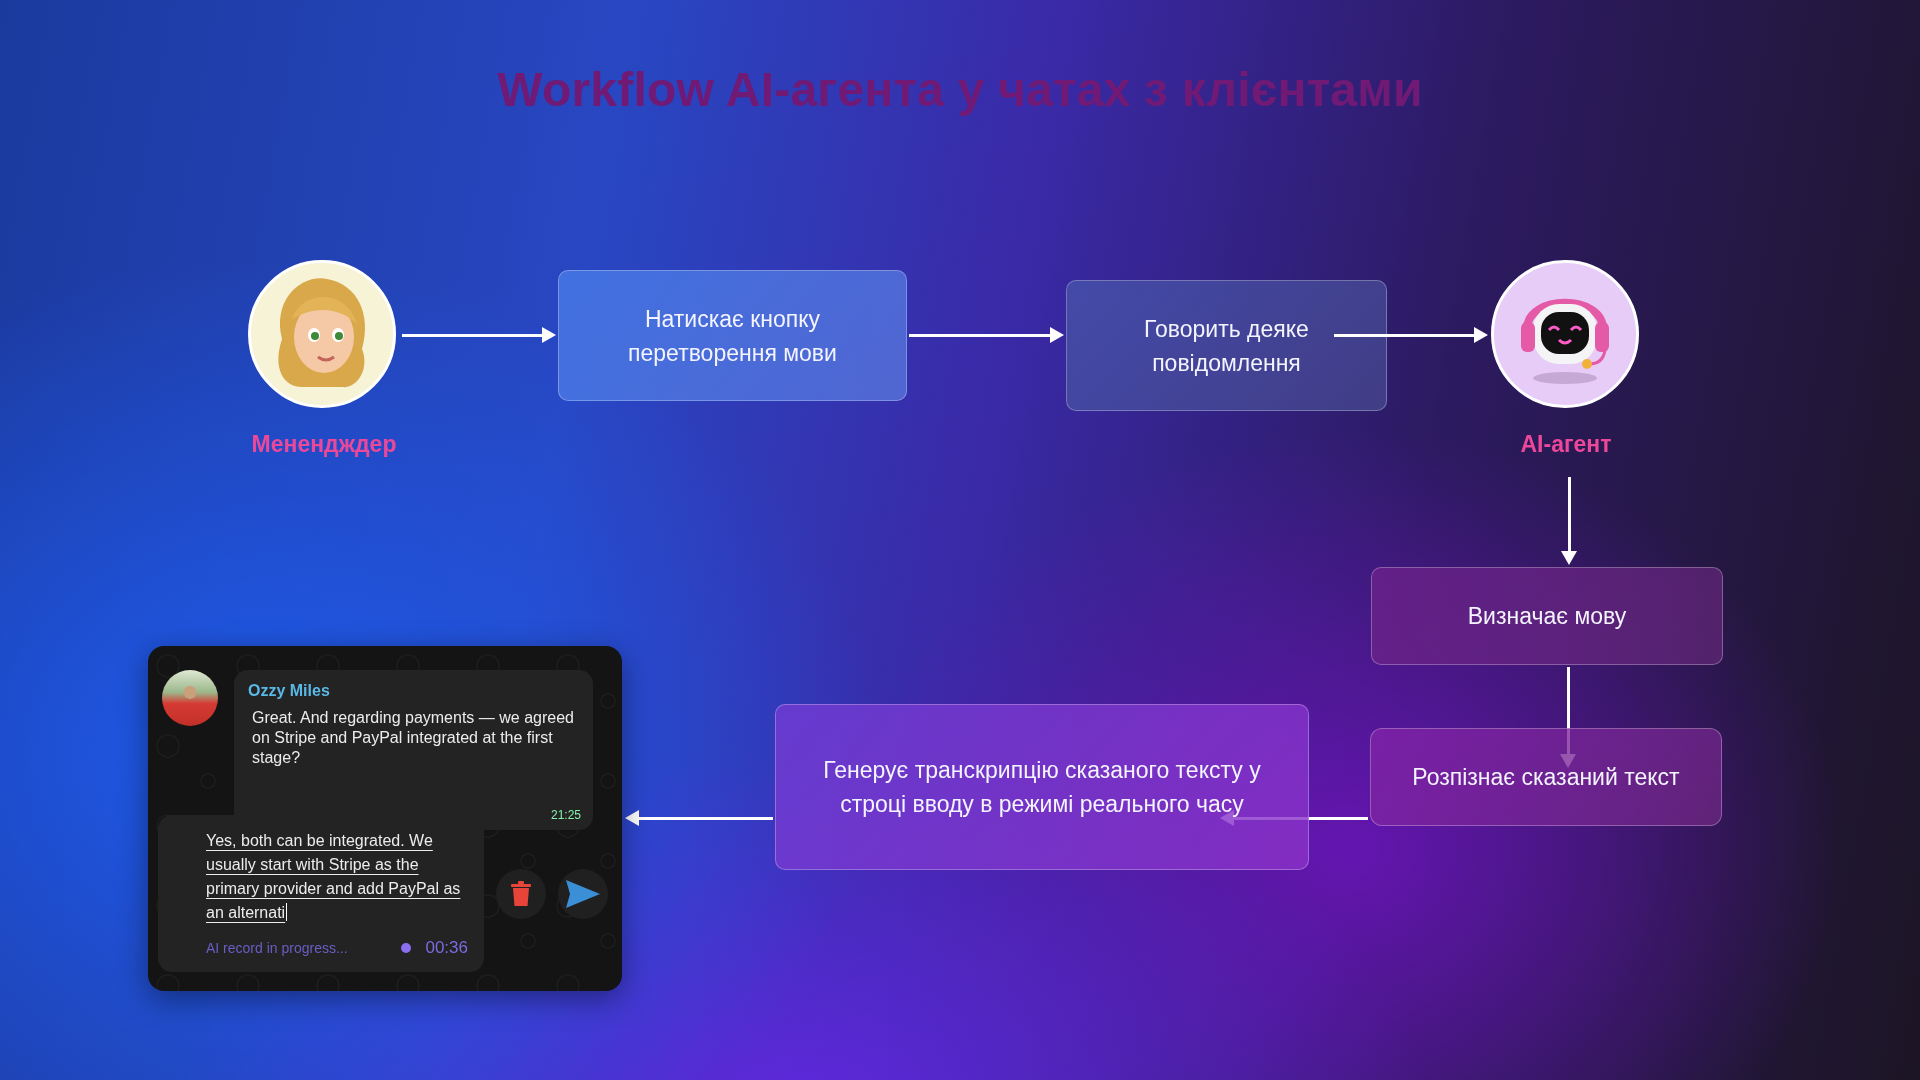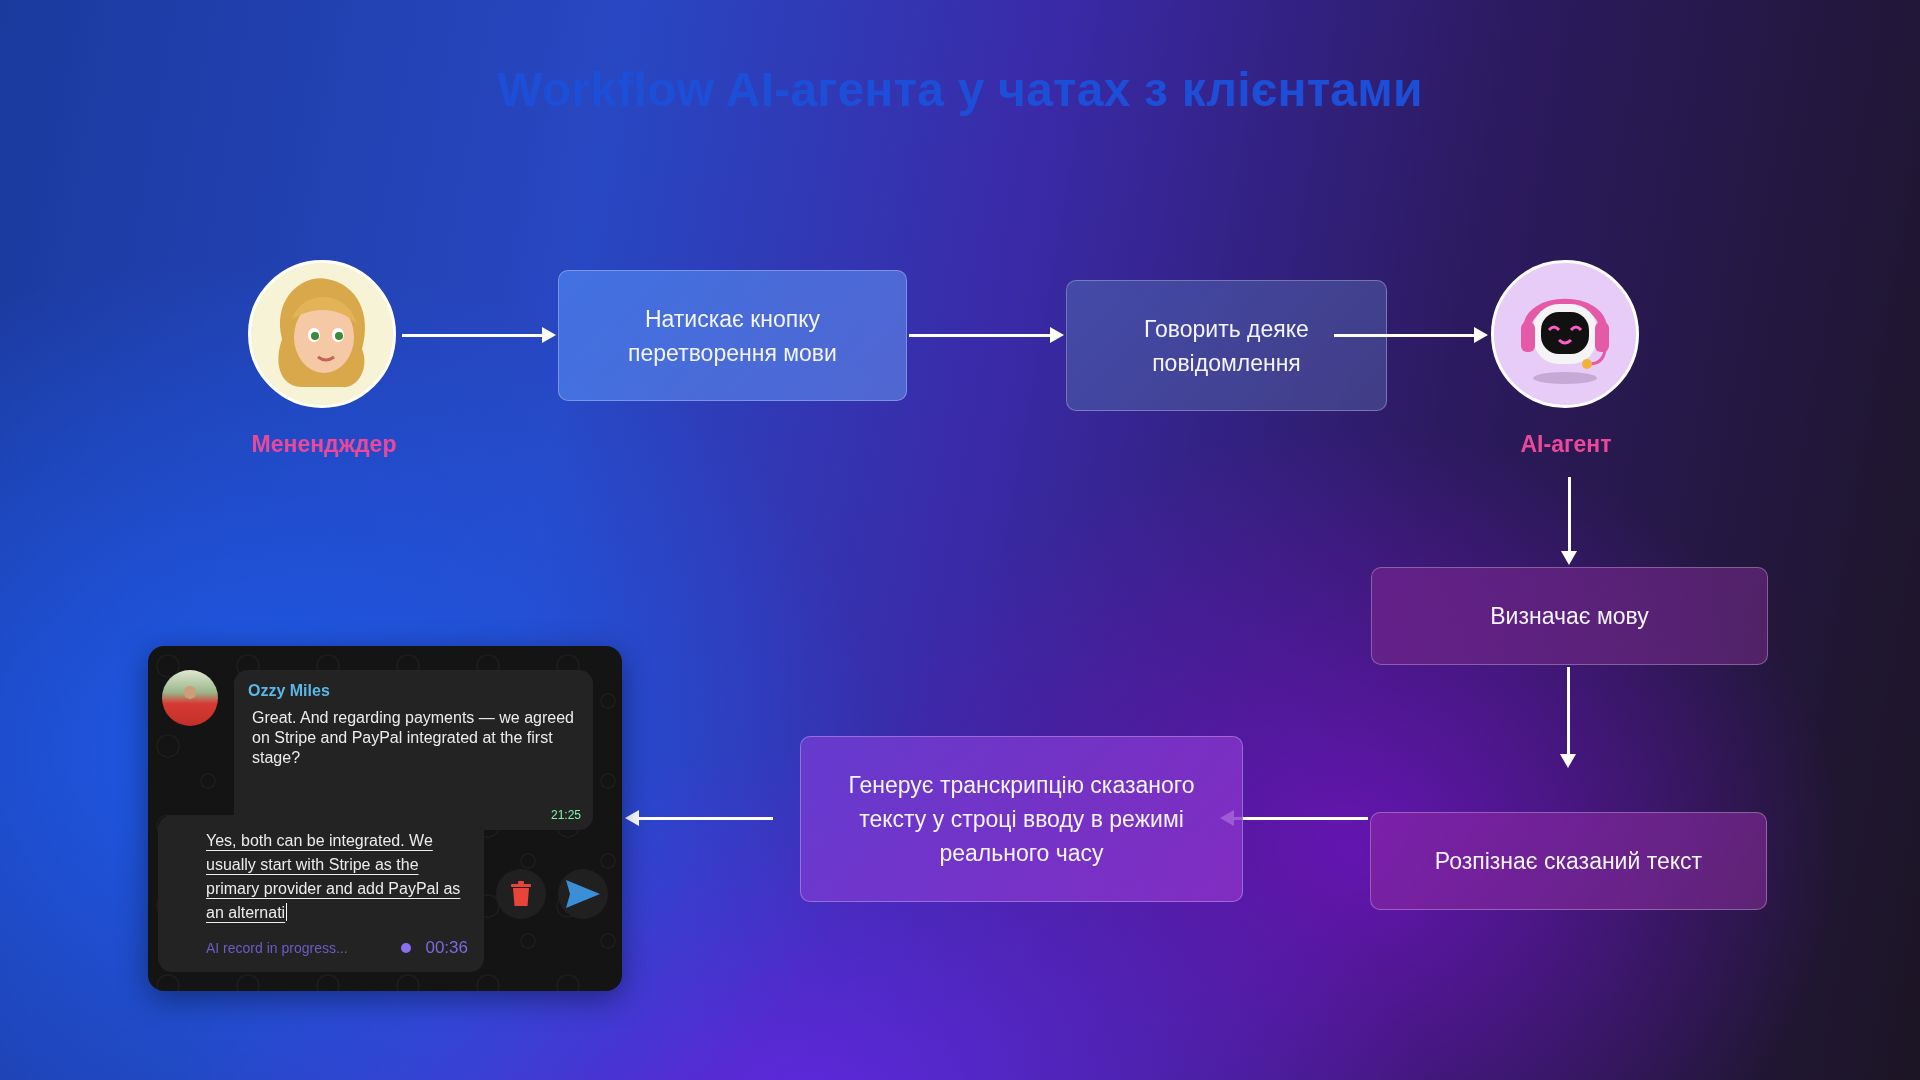--- a/index.html
+++ b/index.html
@@ -8,21 +8,21 @@
     font-family: "Liberation Sans", "DejaVu Sans", sans-serif;
     color:#fff;
     background:
       radial-gradient(ellipse 900px 700px at 250px 750px, rgba(30,90,235,0.95), rgba(30,90,235,0) 70%),
       radial-gradient(ellipse 900px 500px at 800px 1100px, rgba(95,40,220,0.95), rgba(95,40,220,0) 70%),
       radial-gradient(ellipse 700px 600px at 1350px 850px, rgba(110,20,190,0.85), rgba(110,20,190,0) 70%),
       linear-gradient(100deg, #1b3a9e 0%, #2847c2 30%, #3a2aa8 50%, #2c1a60 72%, #1c1524 100%);
   }
   .title {
     position:absolute; left:0; top:62px; width:1920px; text-align:center;
-    font-size:48px; font-weight:bold; color:#1d4ed8; letter-spacing:0.2px;
+    font-size:48px; font-weight:bold; color:#701a75; letter-spacing:0.2px;
   }
   .avatar {
     position:absolute; width:148px; height:148px; border-radius:50%;
     border:3px solid #fff; box-sizing:border-box; overflow:hidden;
     display:flex; align-items:center; justify-content:center;
   }
   .avatar.manager { left:248px; top:260px; background:#f7f3d6; }
   .avatar.agent { left:1491px; top:260px; background:#e6ccf6; }
   .node-label {
     position:absolute; width:220px; text-align:center; font-size:23px; font-weight:bold; color:#ec4899;
@@ -30,26 +30,26 @@
   .box {
     position:absolute; box-sizing:border-box; border-radius:10px;
     display:flex; align-items:center; justify-content:center; text-align:center;
     font-size:23px; line-height:34px; color:#f4f4ff; padding:17px 20px;
     border:1px solid rgba(255,255,255,0.28);
   }
   .box.b1 { left:558px; top:270px; width:349px; height:131px;
     background:linear-gradient(135deg, rgba(70,120,230,0.85), rgba(90,120,220,0.75)); }
   .box.b2 { left:1066px; top:280px; width:321px; height:131px;
     background:linear-gradient(135deg, rgba(70,80,170,0.85), rgba(70,70,140,0.8)); }
-  .box.b3 { left:1371px; top:567px; width:397px; height:98px;
+  .box.b3 { left:1371px; top:567px; width:352px; height:98px;
     background:linear-gradient(135deg, rgba(110,35,140,0.75), rgba(100,40,120,0.7)); }
-  .box.b4 { left:1370px; top:812px; width:397px; height:98px;
-    background:linear-gradient(135deg, rgba(130,35,170,0.8), rgba(110,40,130,0.75)); }
-  .box.b5 { left:775px; top:736px; width:443px; height:166px;
-    background:linear-gradient(135deg, rgba(110,60,210,0.85), rgba(140,50,200,0.8));margin-left:25px; }
+  .box.b4 { left:1370px; top:728px; width:352px; height:98px;
+    background:linear-gradient(135deg, rgba(130,35,170,0.8), rgba(110,40,130,0.75));border-radius:12px; }
+  .box.b5 { left:775px; top:704px; width:534px; height:166px;
+    background:linear-gradient(135deg, rgba(110,60,210,0.85), rgba(140,50,200,0.8)); }
   .hline { position:absolute; height:3px; background:#fff; }
   .vline { position:absolute; width:3px; background:#fff; }
   .arrow-right { position:absolute; width:0; height:0; border-top:8px solid transparent; border-bottom:8px solid transparent; border-left:14px solid #fff; }
   .arrow-left { position:absolute; width:0; height:0; border-top:8px solid transparent; border-bottom:8px solid transparent; border-right:14px solid #fff; }
   .arrow-down { position:absolute; width:0; height:0; border-left:8px solid transparent; border-right:8px solid transparent; border-top:14px solid #fff; }
 
   .chat {
     position:absolute; left:148px; top:646px; width:474px; height:345px;
     border-radius:16px; background:#141414; overflow:hidden;
     box-shadow:0 8px 30px rgba(0,0,0,0.4);

